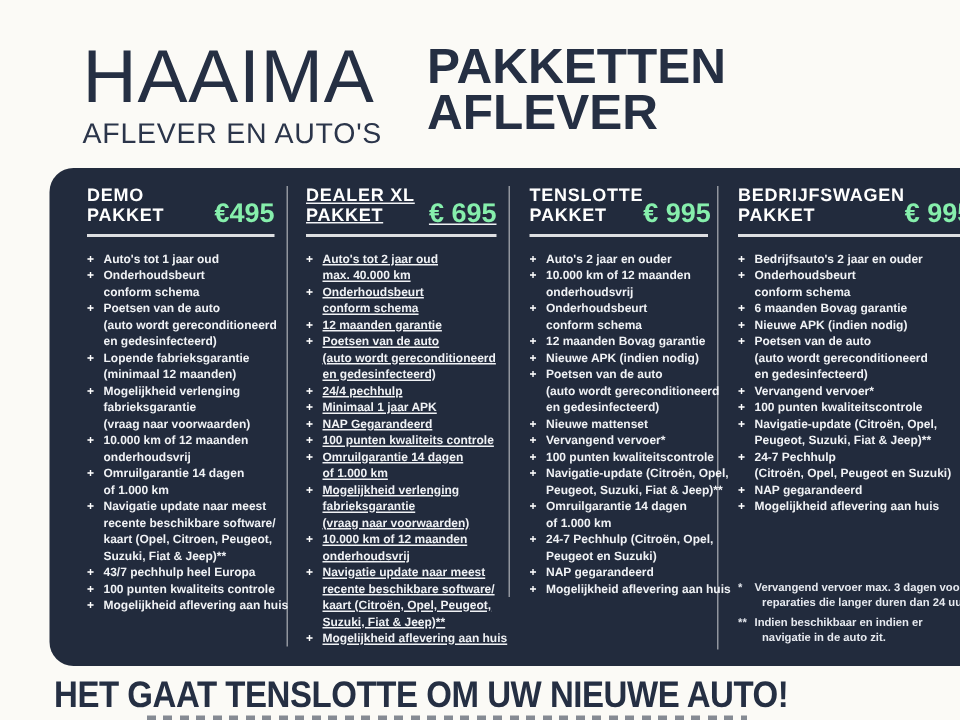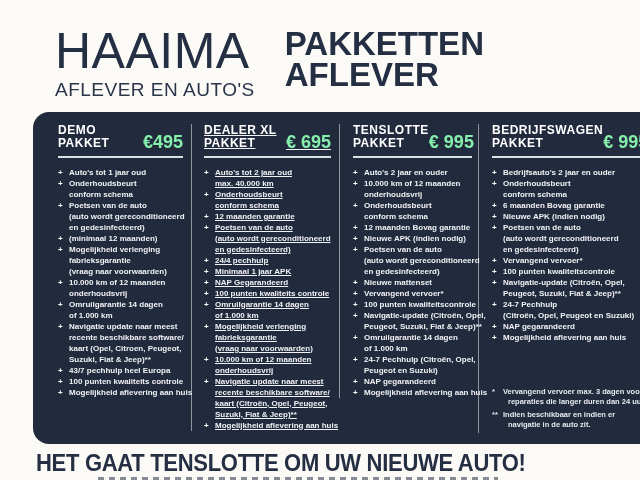--- a/index.html
+++ b/index.html
@@ -108,20 +108,21 @@
             <span class="plus">+</span>
             <div class="lines">
               <div>Poetsen van de auto</div>
               <div>(auto wordt gereconditioneerd</div>
               <div>en gedesinfecteerd)</div>
             </div>
           </div>
           <div class="item">
             <span class="plus">+</span>
             <div class="lines">
+              <div>Lopende fabrieksgarantie</div>
               <div>(minimaal 12 maanden)</div>
             </div>
           </div>
           <div class="item">
             <span class="plus">+</span>
             <div class="lines">
               <div>Mogelijkheid verlenging</div>
               <div>fabrieksgarantie</div>
               <div>(vraag naar voorwaarden)</div>
             </div>

